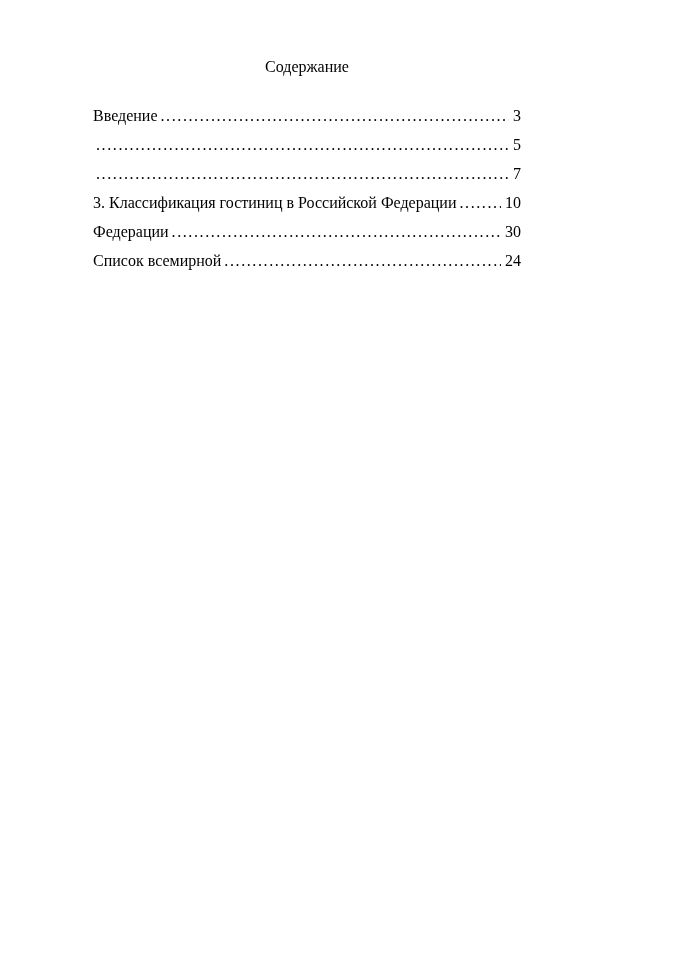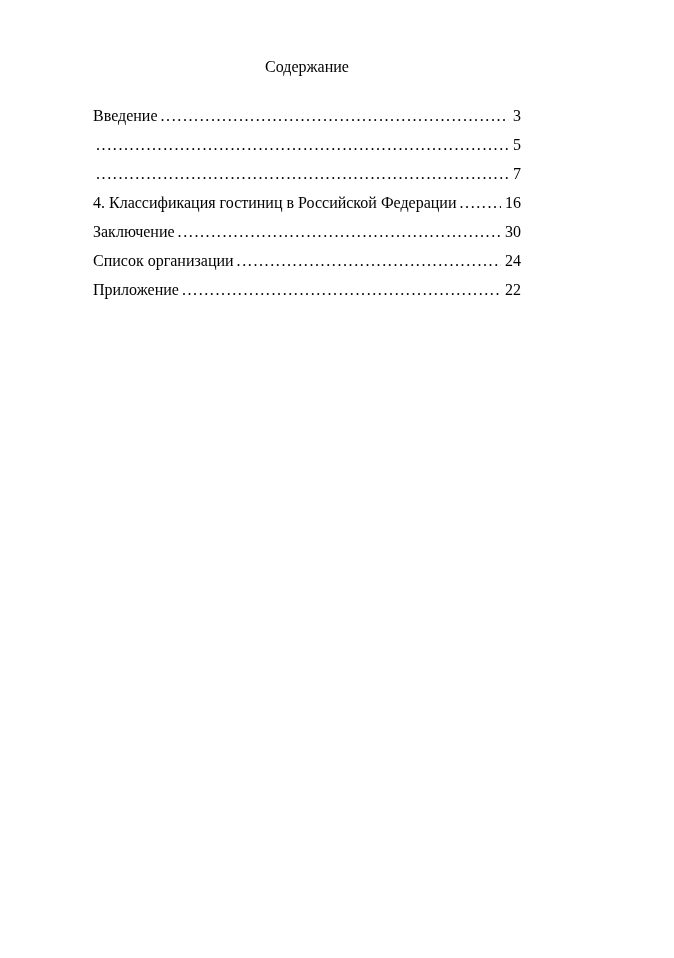--- a/index.html
+++ b/index.html
@@ -71,33 +71,28 @@
     </div>
     <div class="toc-row">
       <span class="toc-dots"></span>
       <span class="toc-page">5</span>
     </div>
     <div class="toc-row">
       <span class="toc-dots"></span>
       <span class="toc-page">7</span>
     </div>
     <div class="toc-row">
-      <span class="toc-label">4. Классификация гостиниц в Российской Федерации</span>
+      <span class="toc-label">3. Классификация гостиниц в Российской Федерации</span>
       <span class="toc-dots"></span>
-      <span class="toc-page">16</span>
+      <span class="toc-page">10</span>
     </div>
     <div class="toc-row">
-      <span class="toc-label">Заключение</span>
+      <span class="toc-label">Федерации</span>
       <span class="toc-dots"></span>
       <span class="toc-page">30</span>
     </div>
     <div class="toc-row">
-      <span class="toc-label">Список организации</span>
+      <span class="toc-label">Список всемирной</span>
       <span class="toc-dots"></span>
       <span class="toc-page">24</span>
-    </div>
-    <div class="toc-row">
-      <span class="toc-label">Приложение</span>
-      <span class="toc-dots"></span>
-      <span class="toc-page">22</span>
     </div>
   </div>
 </div>
 
 </body></html>

